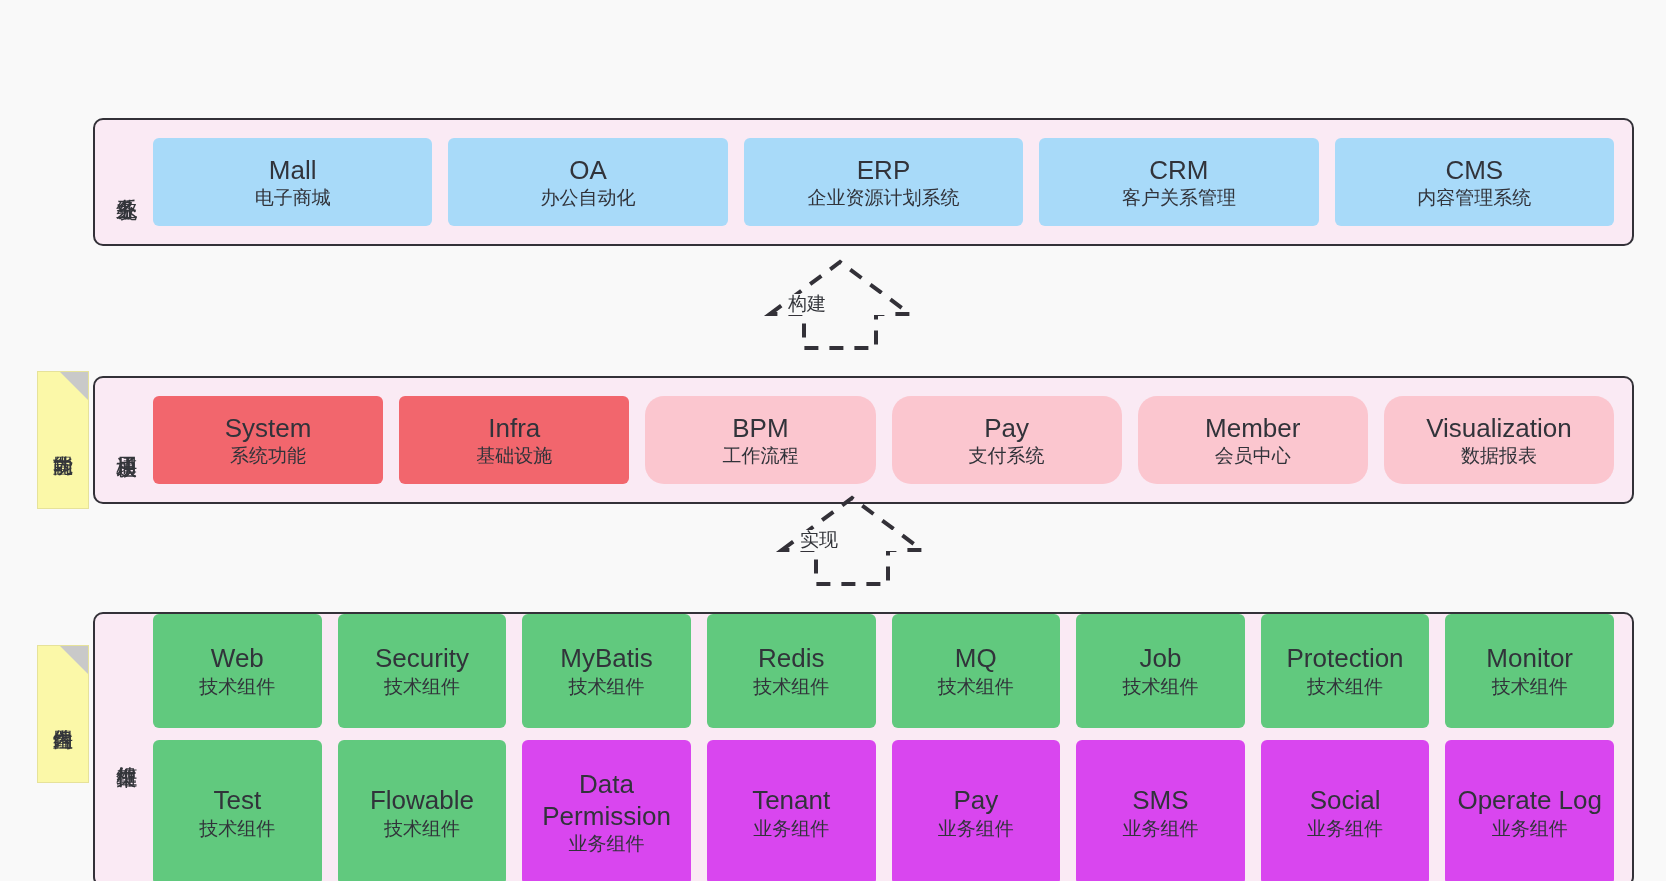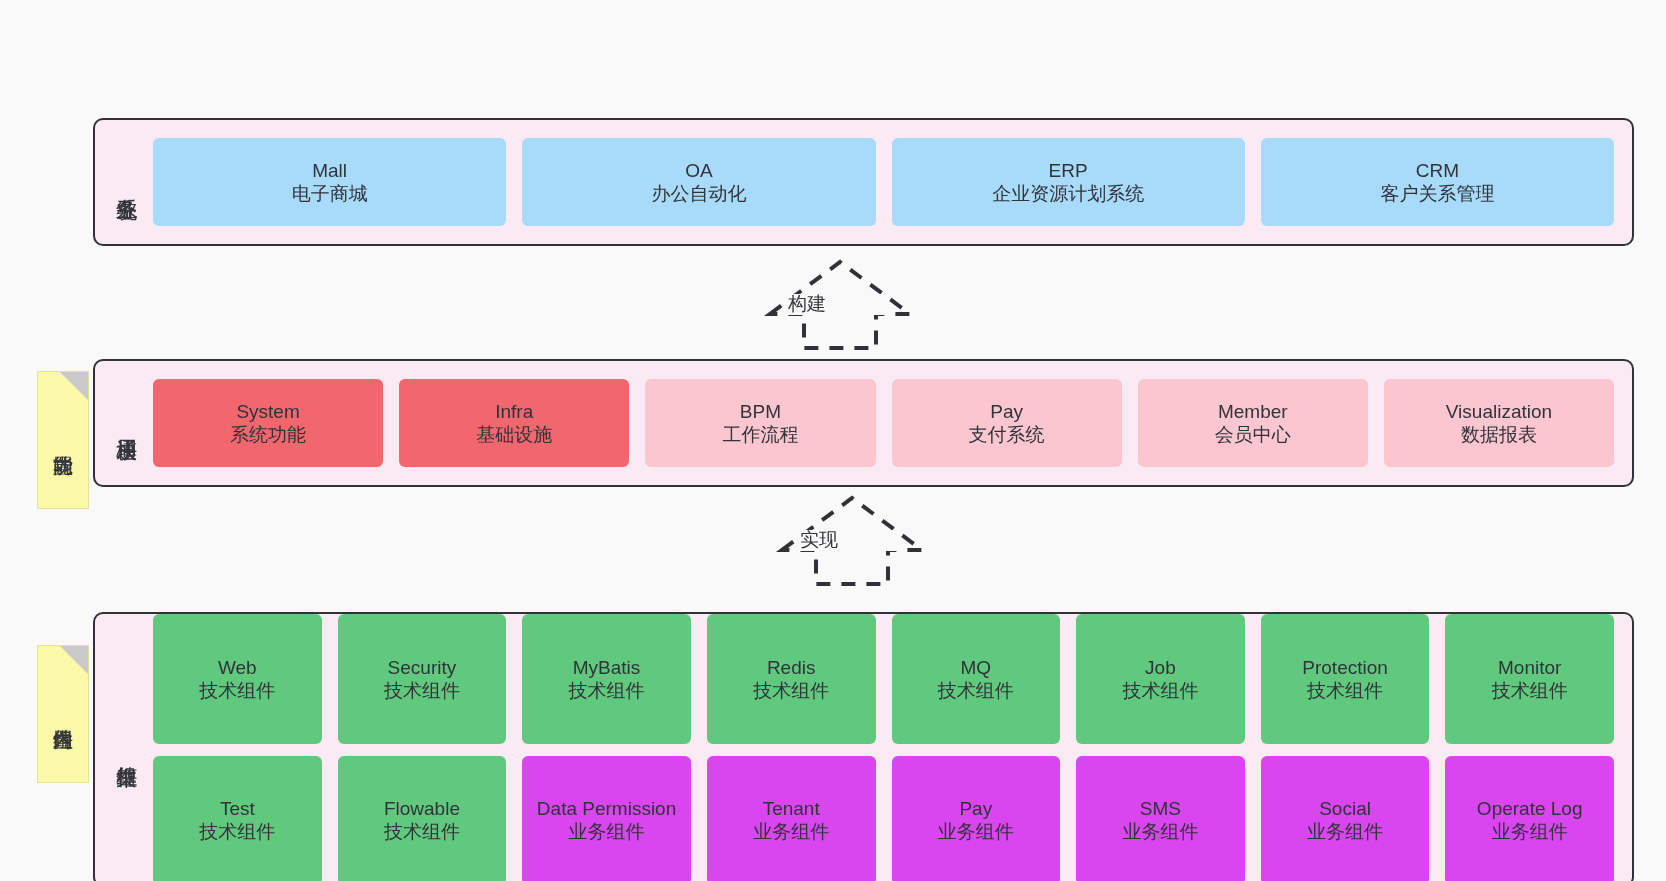--- a/index.html
+++ b/index.html
@@ -19,21 +19,21 @@
   .layer {
     position: absolute;
     box-sizing: border-box;
     background: #faeaf4;
     border: 2px solid #333138;
     border-radius: 10px;
     display: flex;
     align-items: center;
   }
   #layer-business { left: 93px; top: 118px; width: 1541px; height: 128px; }
-  #layer-module   { left: 93px; top: 359px; width: 1541px; height: 128px; }
+  #layer-module   { left: 93px; top: 376px; width: 1541px; height: 128px; }
   #layer-framework{ left: 93px; top: 612px; width: 1541px; height: 275px; }
 
   .layer-title {
     width: 40px;
     flex: 0 0 40px;
     margin-left: 12px;
     font-size: 21px;
     color: #33353a;
     line-height: 1.12;
     text-align: center;
@@ -71,26 +71,26 @@
     flex-direction: column;
     align-items: center;
     justify-content: center;
     text-align: center;
     line-height: 1.22;
     color: #31333a;
     min-width: 0;
     padding: 2px 4px;
     box-sizing: border-box;
   }
-  .card .card-title { font-size: 19px; }
+  .card .card-title { font-size: 26px; }
   .card .card-sub   { font-size: 19px; }
 
   .c-blue      { background: #a8daf9; }
   .c-red       { background: #f2666d; }
-  .c-pink      { background: #fbc6cf; }
+  .c-pink      { background: #fbc6cf; border-radius: 19px; }
   .c-green     { background: #61c97e; }
   .c-lightgreen{ background: #d946ef; }
 
   
   .sticky {
     position: absolute;
     background: #fbf8a8;
     border: 1px solid #e6e29a;
     display: flex;
     align-items: center;
@@ -157,20 +157,24 @@
         <span class="card-sub">办公自动化</span>
       </div>
       <div class="card c-blue">
         <span class="card-title">ERP</span>
         <span class="card-sub">企业资源计划系统</span>
       </div>
       <div class="card c-blue">
         <span class="card-title">CRM</span>
         <span class="card-sub">客户关系管理</span>
       </div>
+      <div class="card c-blue">
+        <span class="card-title">CMS</span>
+        <span class="card-sub">内容管理系统</span>
+      </div>
     </div>
   </div>
 </div>
 
 <div class="arrow" id="arrow-build">
   <svg width="160" height="96" viewBox="0 0 160 96" aria-hidden="true">
     <path d="M 10 58 L 80 6 L 150 58 L 116 58 L 116 92 L 44 92 L 44 58 Z" fill="none" stroke="#333138" stroke-width="4" stroke-dasharray="14,11" stroke-linecap="butt" stroke-linejoin="miter"></path>
   </svg>
   <div class="arrow-label">构建</div>
 </div>

